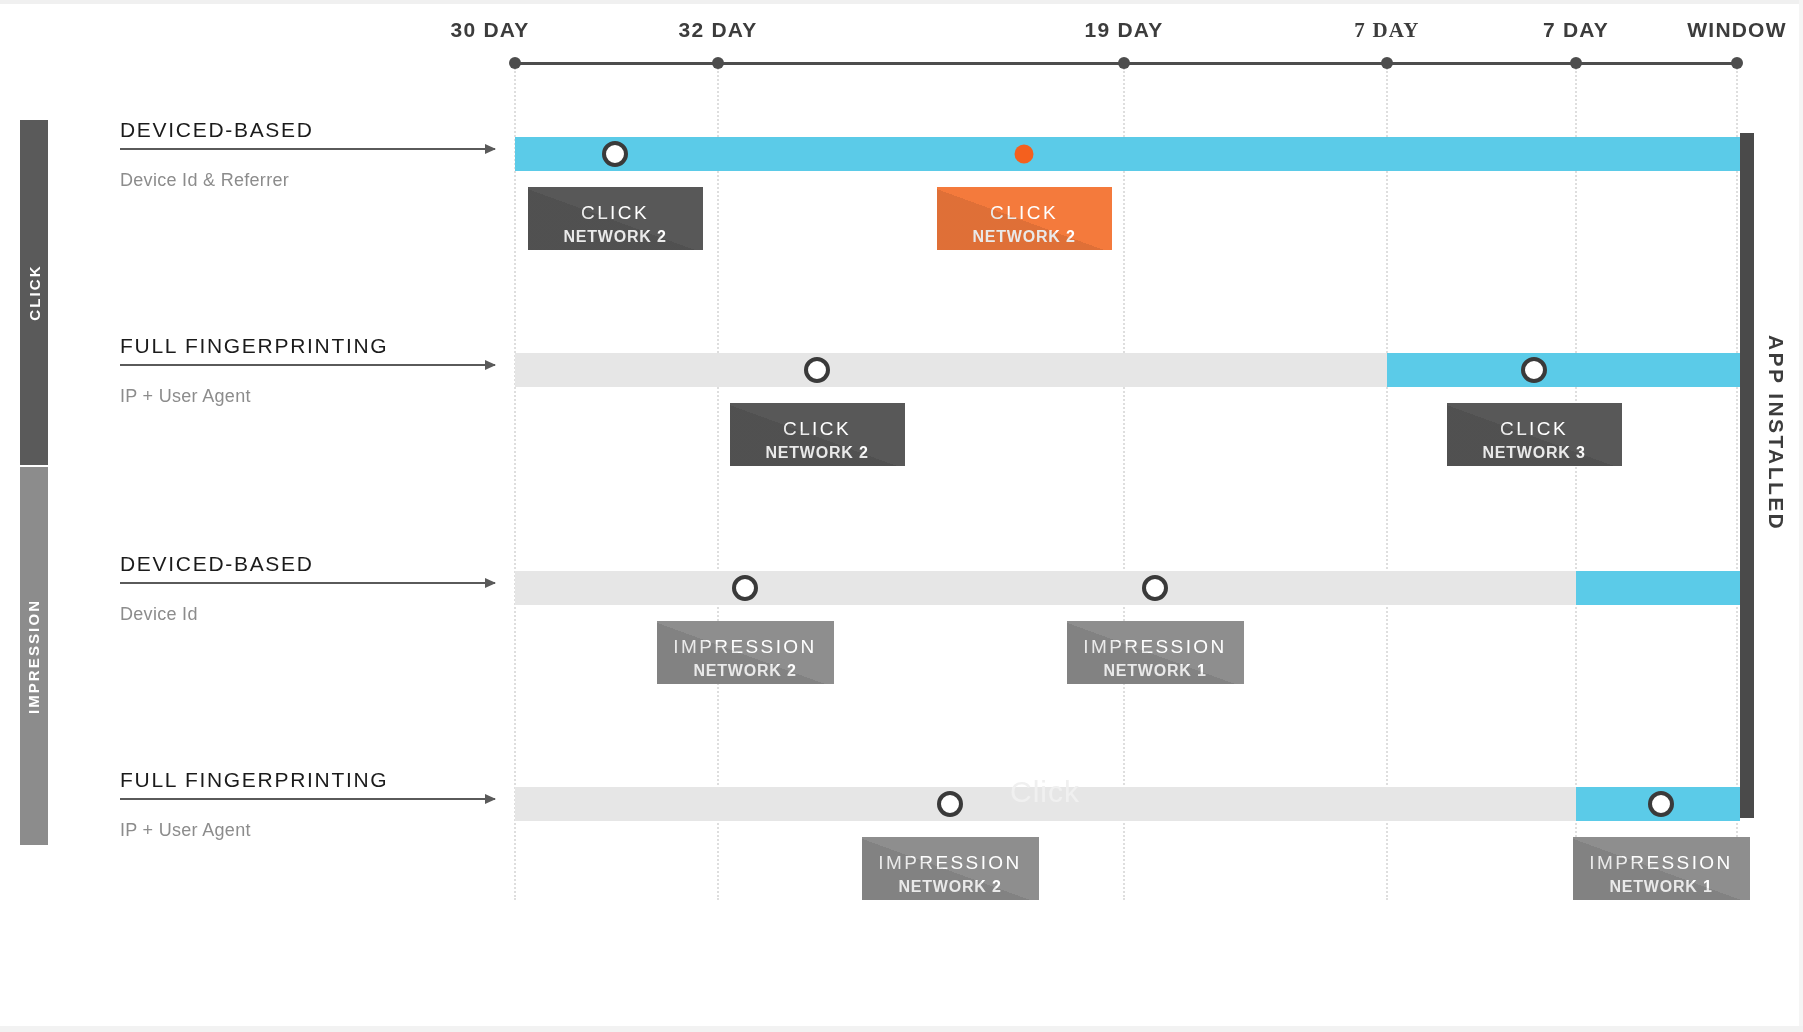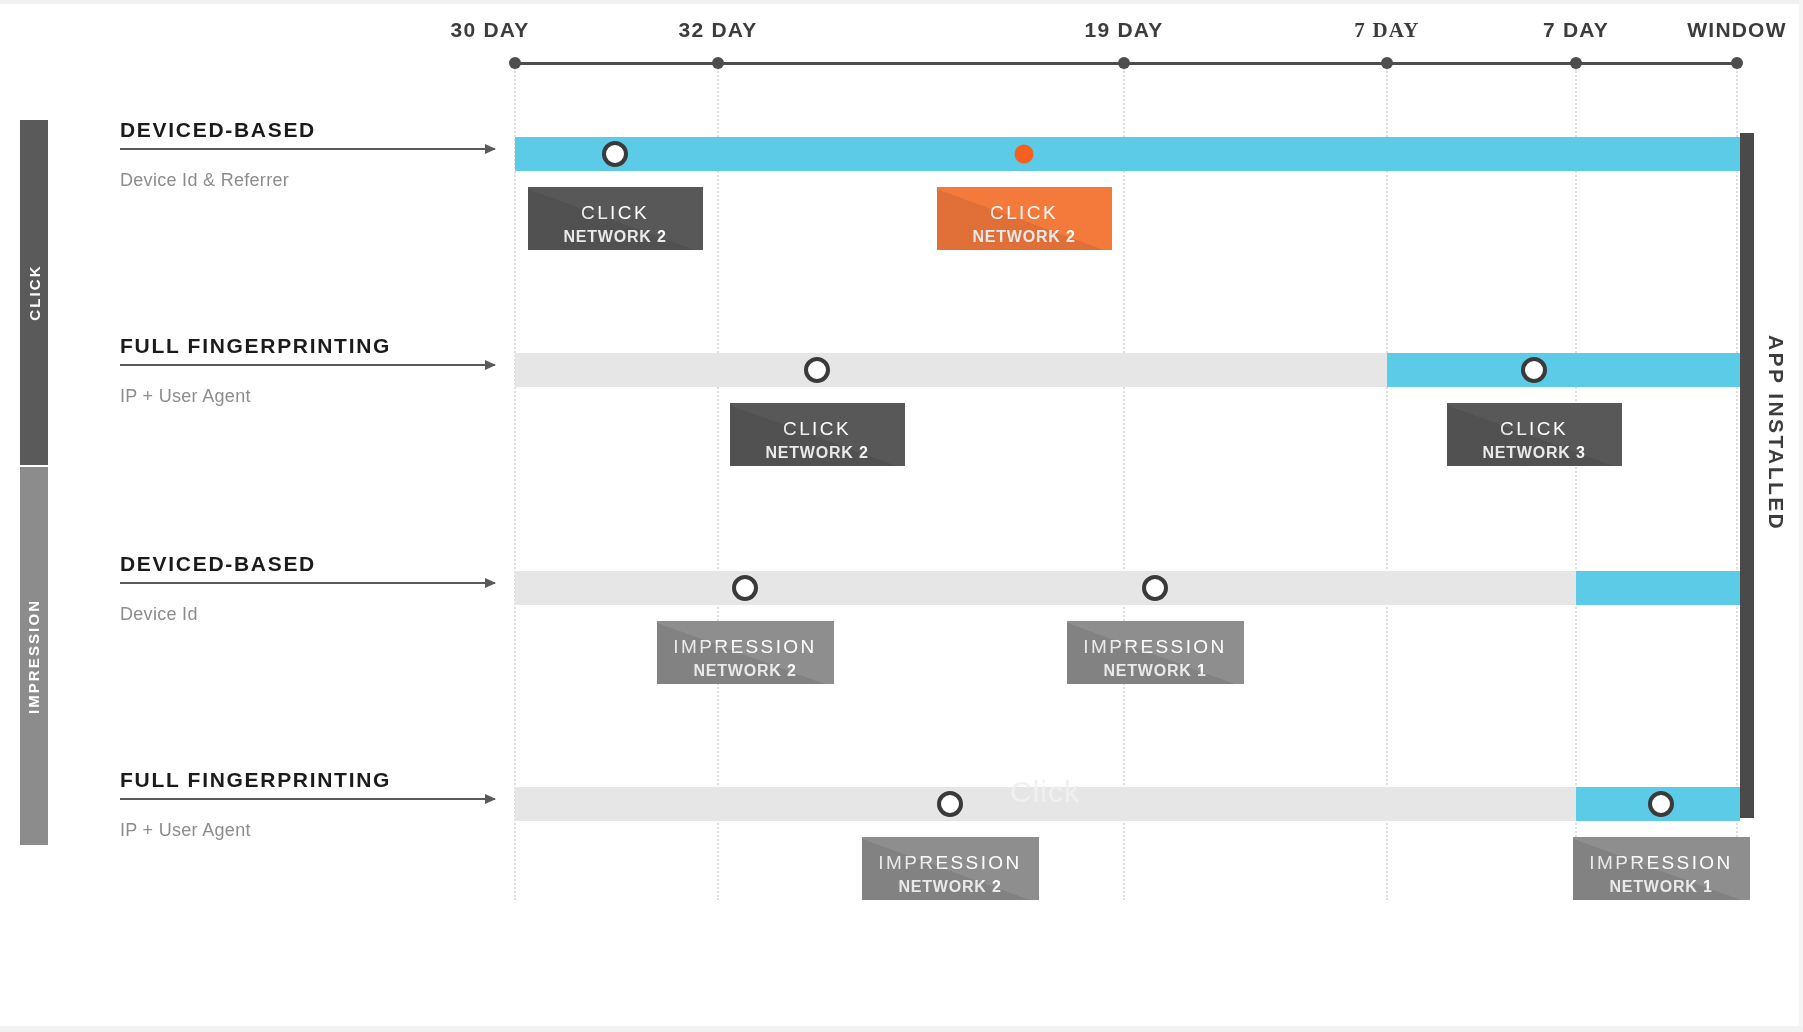--- a/index.html
+++ b/index.html
@@ -42,21 +42,21 @@
   .cat-tab span{
     transform:rotate(-90deg);
     white-space:nowrap;
     color:#ffffff;
     font-size:15px;font-weight:bold;letter-spacing:2.1px;
   }
 
   
   .row-title{
     position:absolute;left:120px;
-    font-size:21px;font-weight:bold;letter-spacing:1.7px;
+    font-size:21px;font-weight:normal;letter-spacing:1.7px;
     color:#1b1b1b;white-space:nowrap;
   }
   .row-rule{
     position:absolute;left:120px;height:2px;background:#5a5a5a;
   }
   .row-rule::after{
     content:"";position:absolute;right:-1px;top:-4px;
     width:0;height:0;
     border-top:5px solid transparent;
     border-bottom:5px solid transparent;

